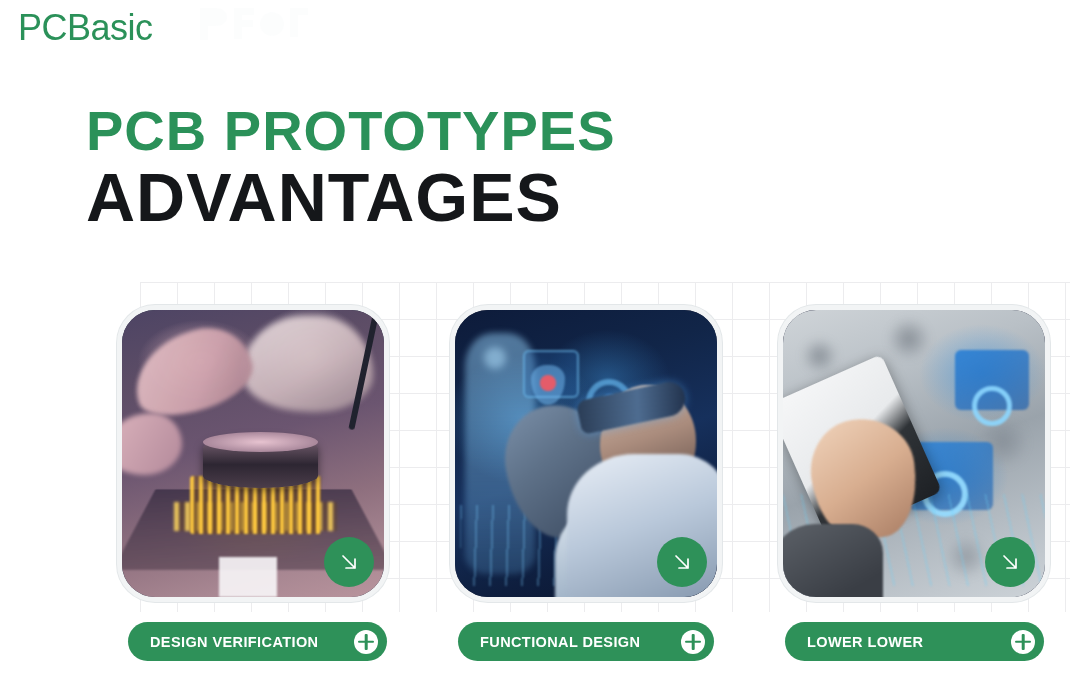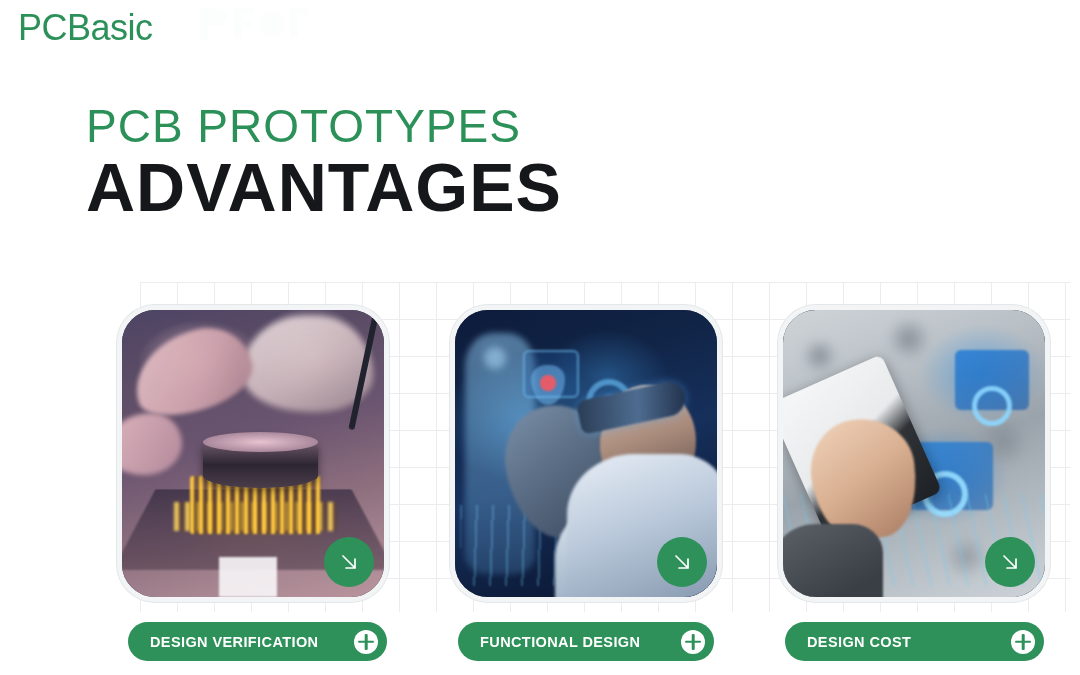--- a/index.html
+++ b/index.html
@@ -58,22 +58,22 @@
 
   
   .headline {
     position: absolute;
     left: 86px;
     top: 104px;
     z-index: 4;
   }
 
   .headline-line1 {
-    font-size: 46px;
-    font-weight: 400;
+    font-size: 56px;
+    font-weight: 700;
     color: #2b9159;
     letter-spacing: 1px;
     line-height: 0.98;
     white-space: nowrap;
   }
 
   .headline-line2 {
     font-size: 68px;
     font-weight: 800;
     color: #15171a;
@@ -541,17 +541,17 @@
     <span class="pill-label">DESIGN VERIFICATION</span>
     <span class="plus-icon"></span>
   </button>
 
   <button class="pill pill-2">
     <span class="pill-label">FUNCTIONAL DESIGN</span>
     <span class="plus-icon"></span>
   </button>
 
   <button class="pill pill-3">
-    <span class="pill-label">DESIGN COST</span>
+    <span class="pill-label">LOWER LOWER</span>
     <span class="plus-icon"></span>
   </button>
 
 </div>
 
 </body></html>

